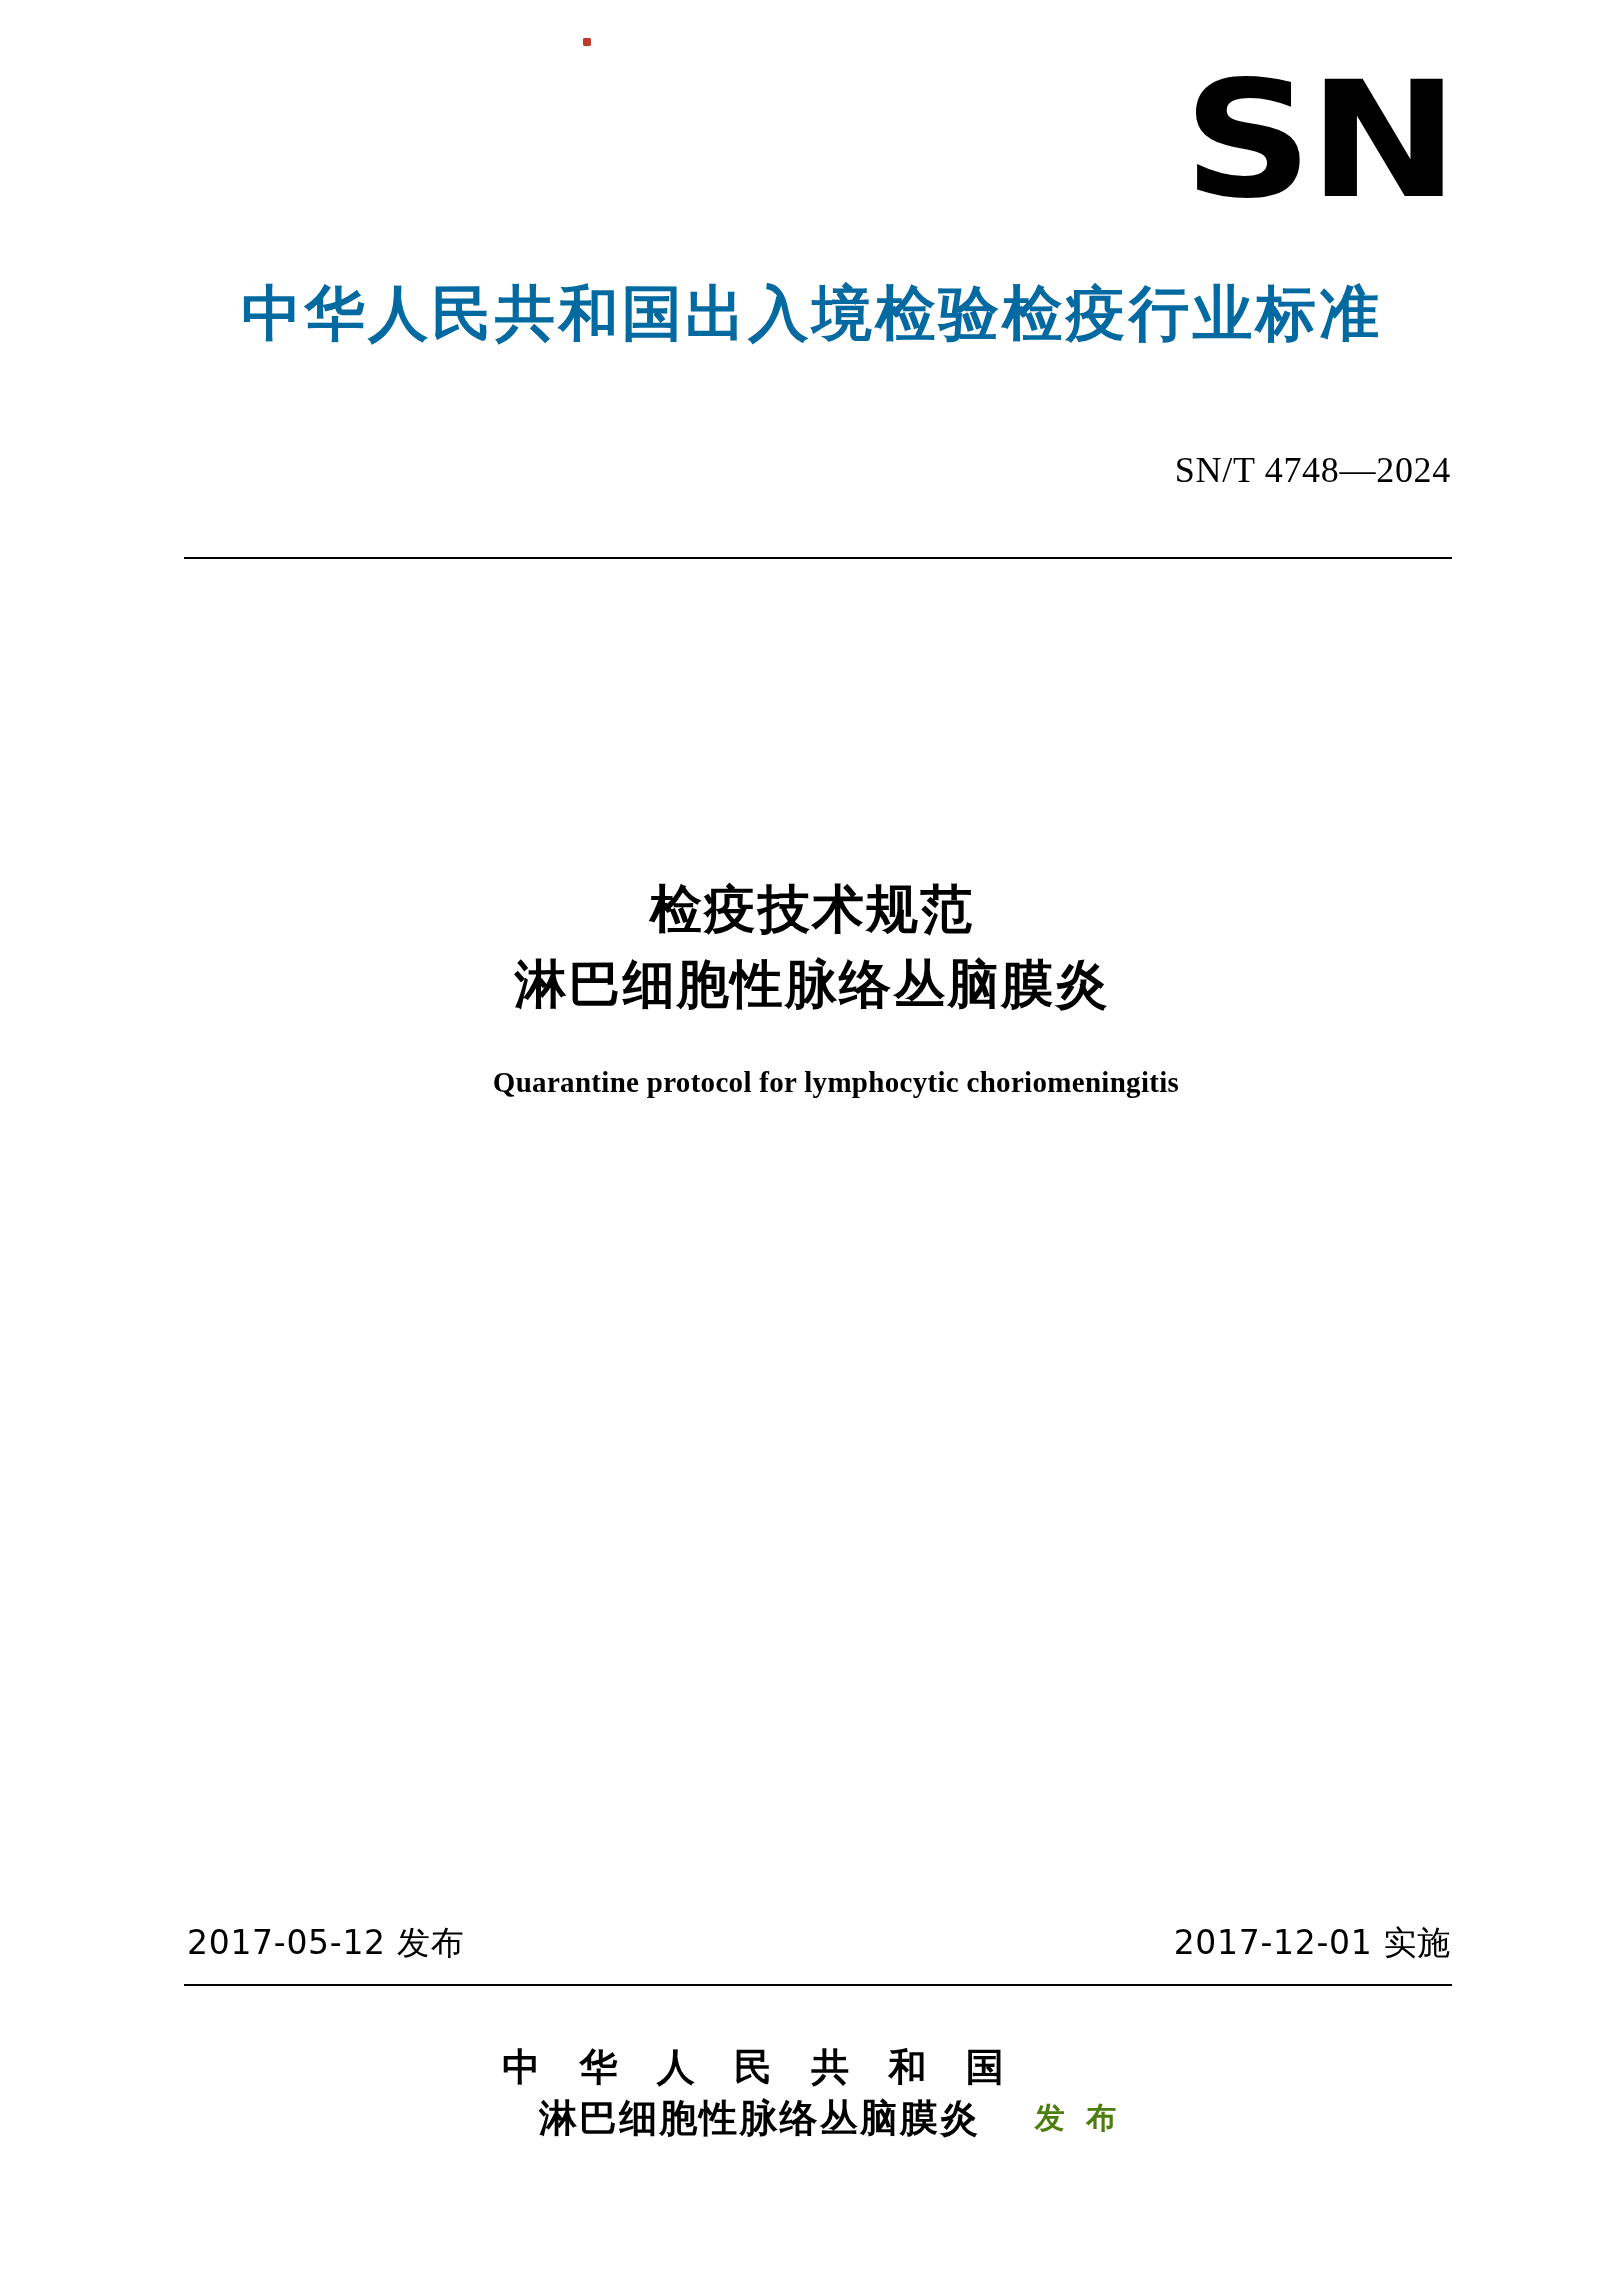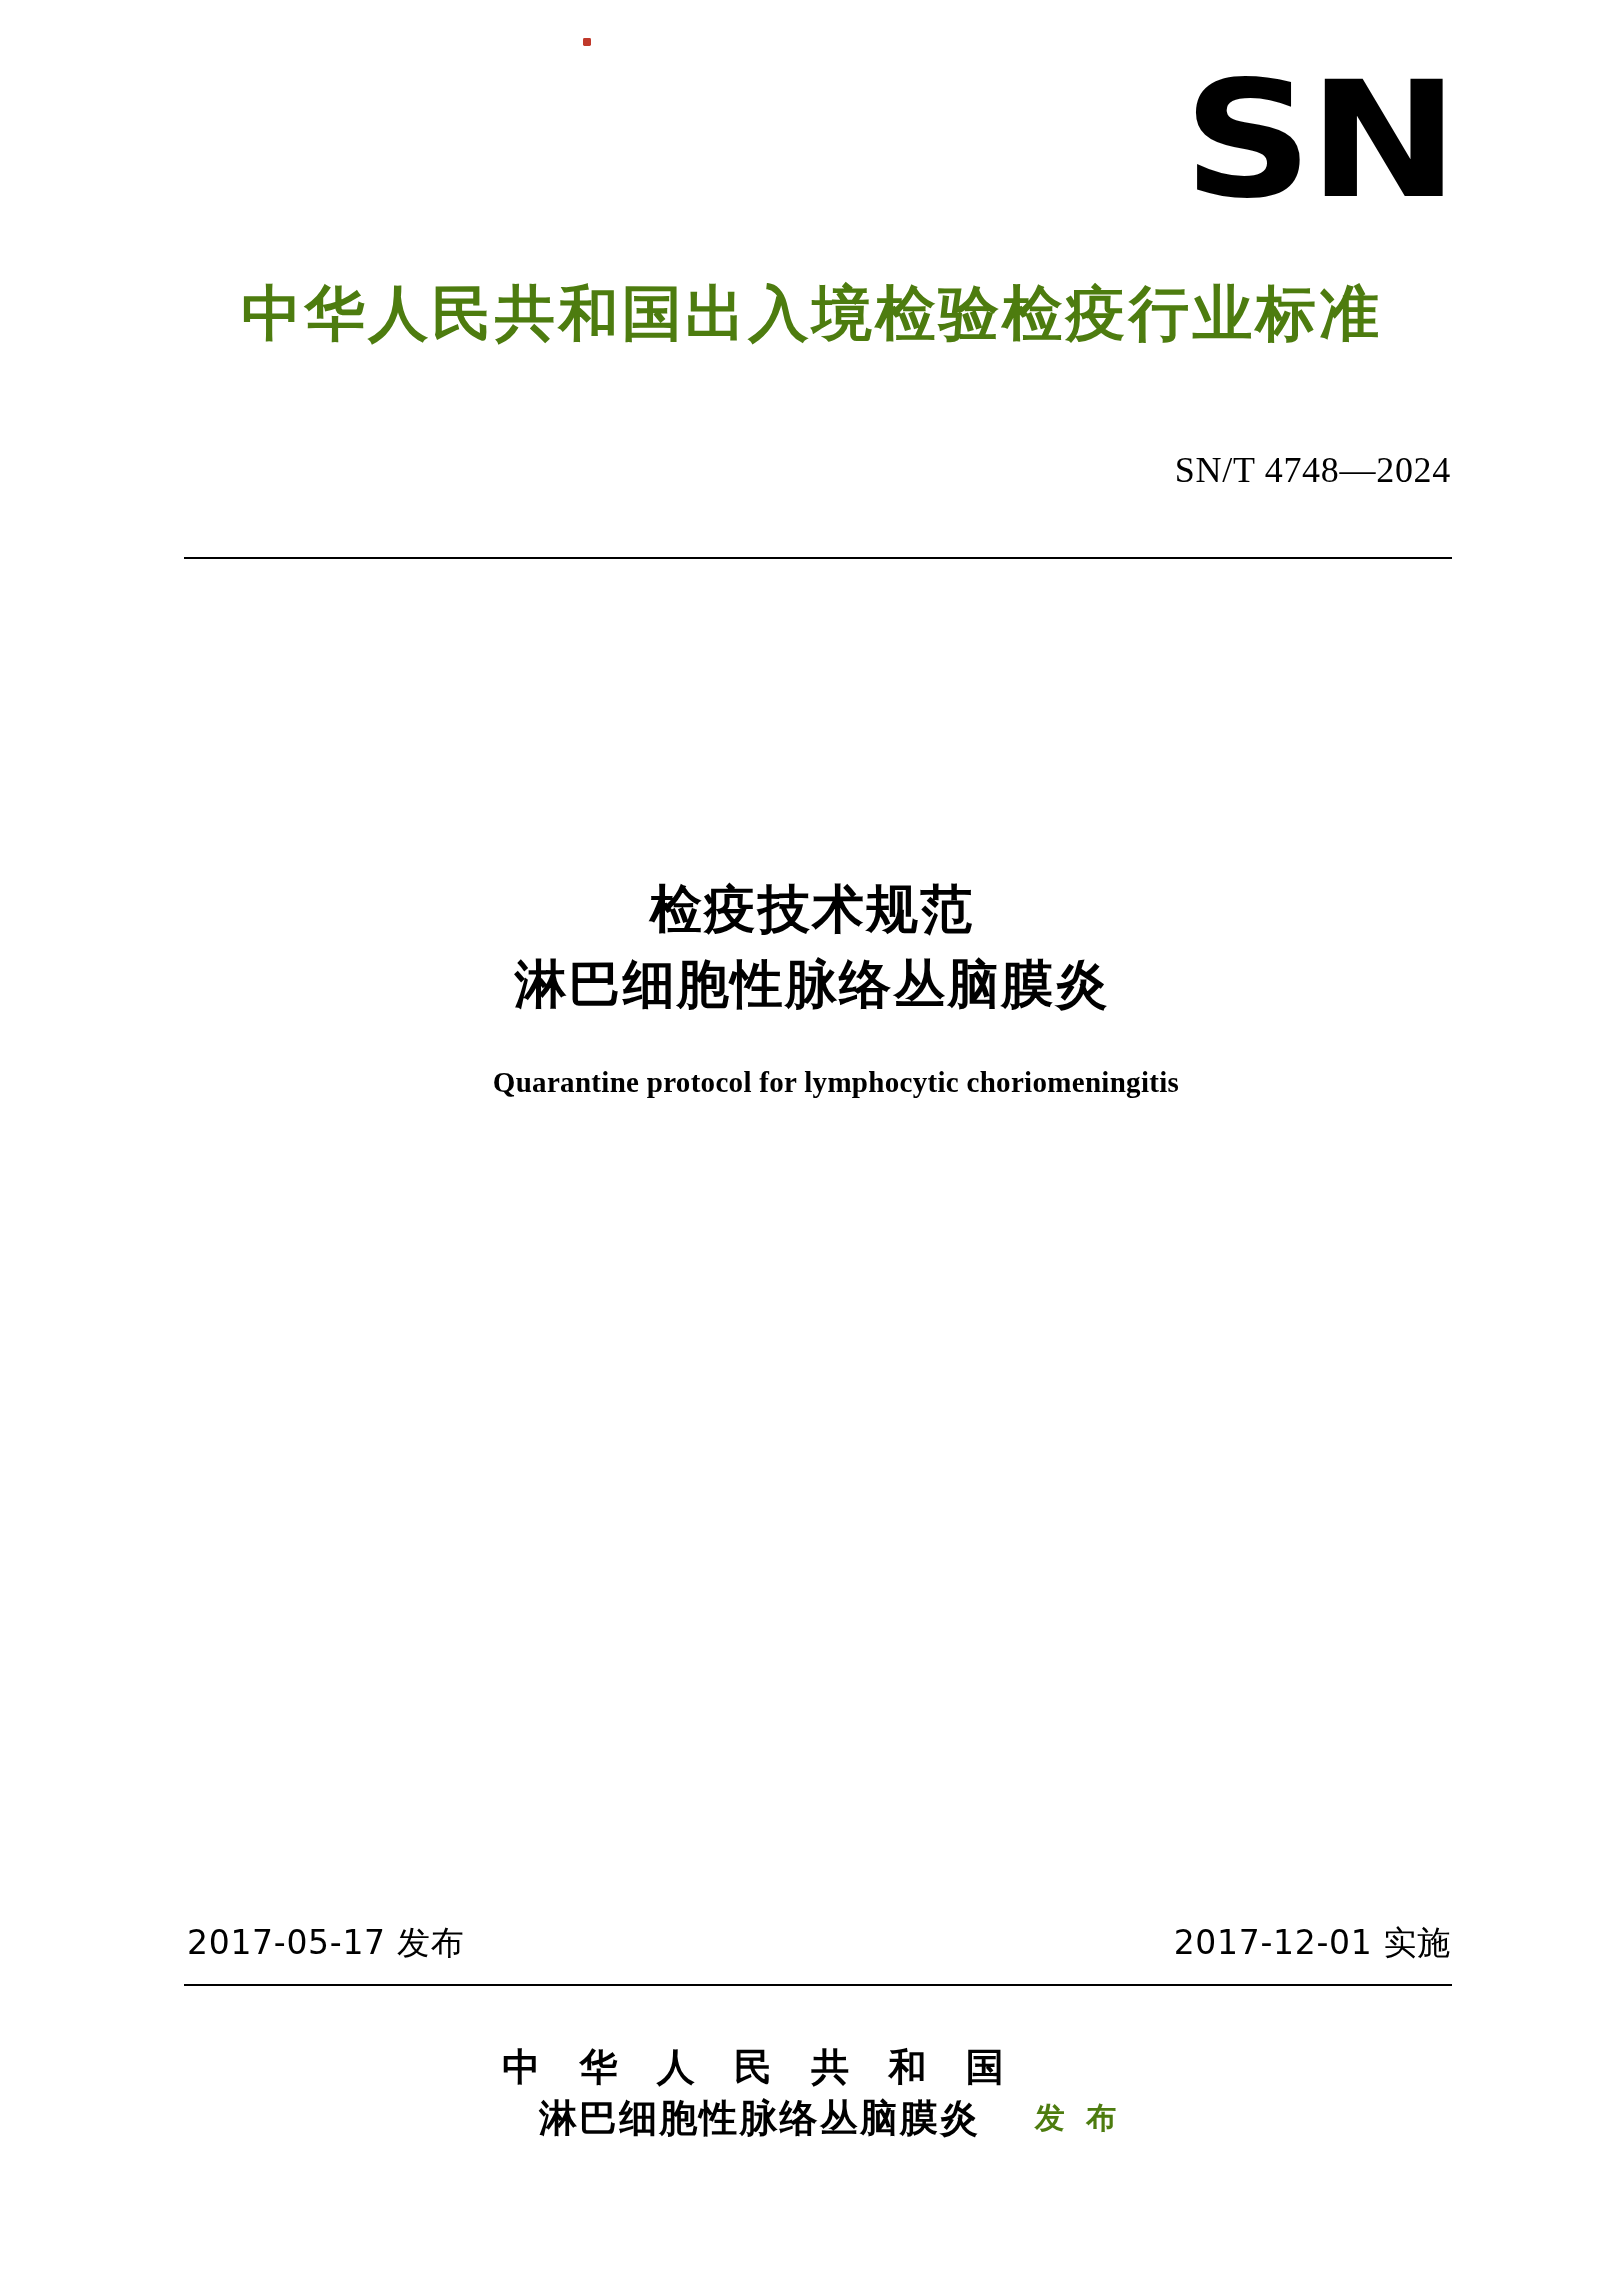--- a/index.html
+++ b/index.html
@@ -50,21 +50,21 @@
   .cn-header {
     position: absolute;
     left: 0;
     right: 0;
     top: 274px;
     text-align: center;
     font-family: "DejaVu Sans", sans-serif;
     font-weight: bold;
     font-size: 60px;
     letter-spacing: 3.4px;
-    color: #4d7c0f;
+    color: #0369a1;
   }
 
   
   .std-number {
     position: absolute;
     right: 173px;
     top: 449px;
     font-family: "Liberation Serif", serif;
     font-size: 36px;
     letter-spacing: 0.7px;
@@ -183,21 +183,21 @@
   <div class="rule-top"></div>
 
   <div class="title-block">
     <div class="title-cn">检疫技术规范</div>
     <div class="title-cn">淋巴细胞性脉络丛脑膜炎</div>
     <div class="title-en">Quarantine protocol for lymphocytic choriomeningitis</div>
   </div>
 
   <div class="rule-bottom"></div>
 
-  <div class="date-publish">2017-05-17 发布</div>
+  <div class="date-publish">2017-05-12 发布</div>
   <div class="date-effective">2017-12-01 实施</div>
 
   <div class="issuer-wrap">
     <div class="issuer-lines">
       <div class="issuer-line1">中 华 人 民 共 和 国</div>
       <div class="issuer-line2">淋巴细胞性脉络丛脑膜炎</div>
     </div>
     <div class="issuer-action">发 布</div>
   </div>
 

